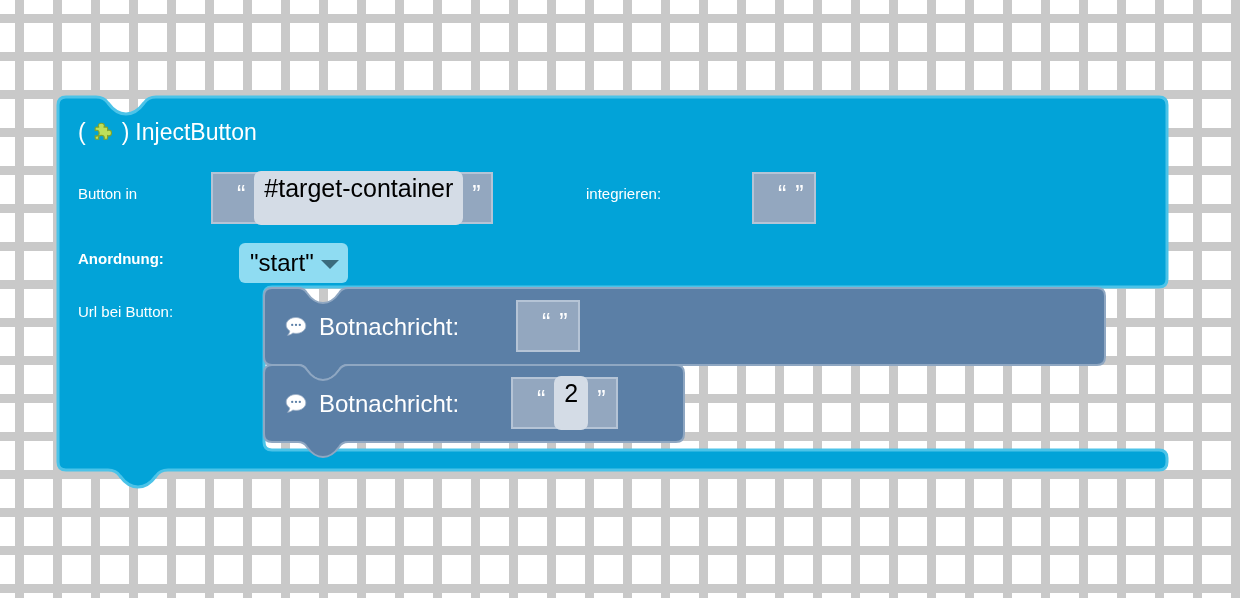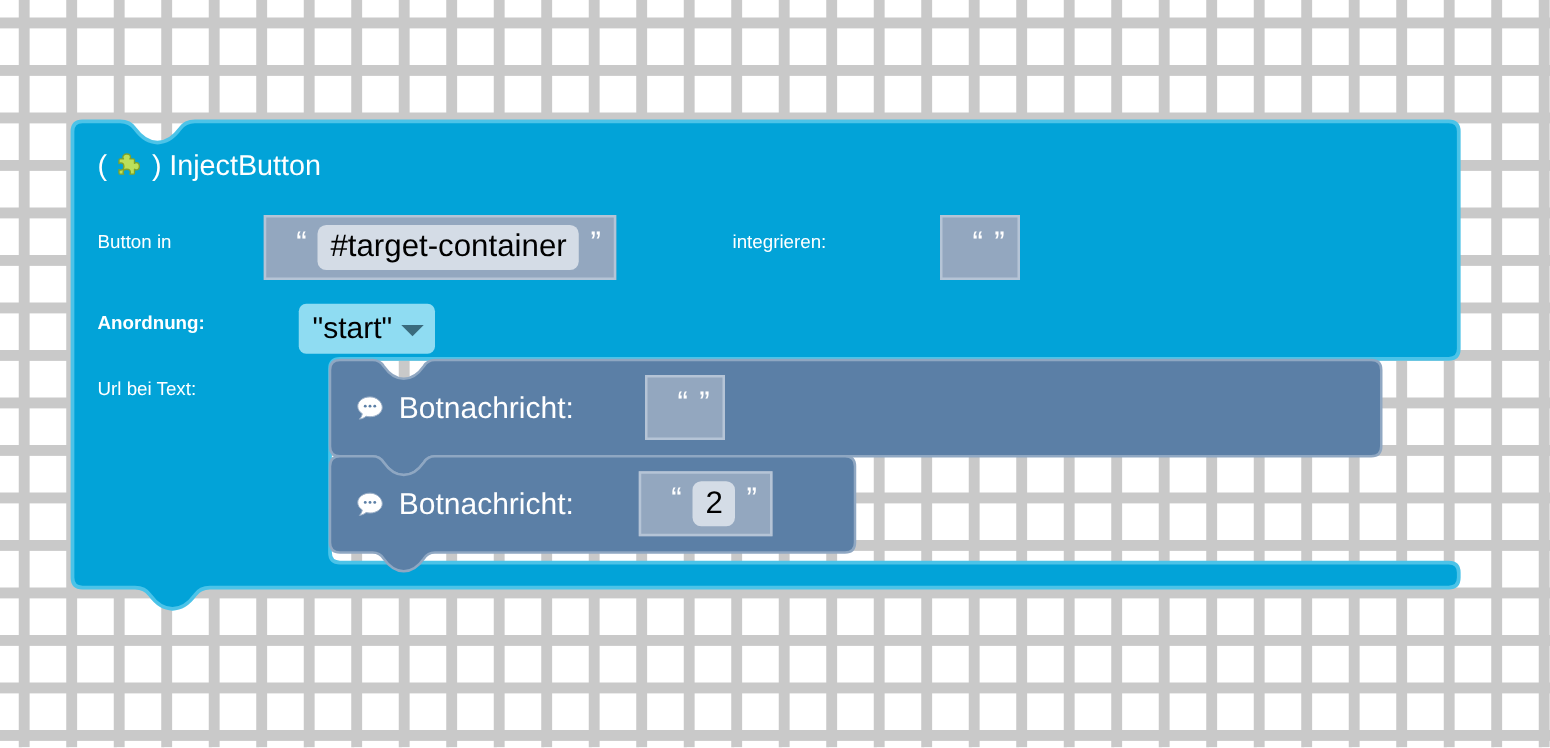--- a/index.html
+++ b/index.html
@@ -100,21 +100,21 @@
     position: relative;
     top: -4px;
     user-select: none;
   }
   .strblock .field {
     background: #d4dce6;
     border-radius: 7px;
     color: #000000;
     font-size: 25px;
     line-height: 1;
-    padding: 5px 10px 6px 10px;
+    padding: 5px 10px 24px 10px;
     white-space: nowrap;
   }
 
   
   .dropdown {
     position: absolute;
     display: flex;
     align-items: center;
     gap: 7px;
     height: 40px;
@@ -267,21 +267,21 @@
       <span class="quote">”</span>
     </div>
 
     <div class="lbl" style="left:78px; top:251px;font-weight:bold;">Anordnung:</div>
 
     <div class="dropdown" style="left:239px; top:243px;">
       <span>"start"</span>
       <span class="caret"></span>
     </div>
 
-    <div class="lbl" style="left:78px; top:304px;">Url bei Text:</div>
+    <div class="lbl" style="left:78px; top:304px;">Url bei Button:</div>
 
     <div class="stmt-label" style="left:283px; top:313px;">
       <span class="bubble-ico">
         <svg viewBox="0 0 26 26" width="26" height="26" xmlns="http://www.w3.org/2000/svg">
           <path d="M13 3.5c-5.5 0-9.8 3.3-9.8 7.5 0 2.4 1.4 4.5 3.6 5.9-.2 1.6-1 3.2-2.3 4.4 2.1-.2 4-1.1 5.4-2.3 1 .2 2 .4 3.1.4 5.5 0 9.8-3.3 9.8-7.5S18.5 3.5 13 3.5z" fill="#ffffff" stroke="#9aaec6" stroke-width="0.8"></path>
           <circle cx="9.2" cy="10.9" r="1.15" fill="#5b7fa6"></circle>
           <circle cx="13" cy="10.9" r="1.15" fill="#5b7fa6"></circle>
           <circle cx="16.8" cy="10.9" r="1.15" fill="#5b7fa6"></circle>
         </svg>
       </span>

